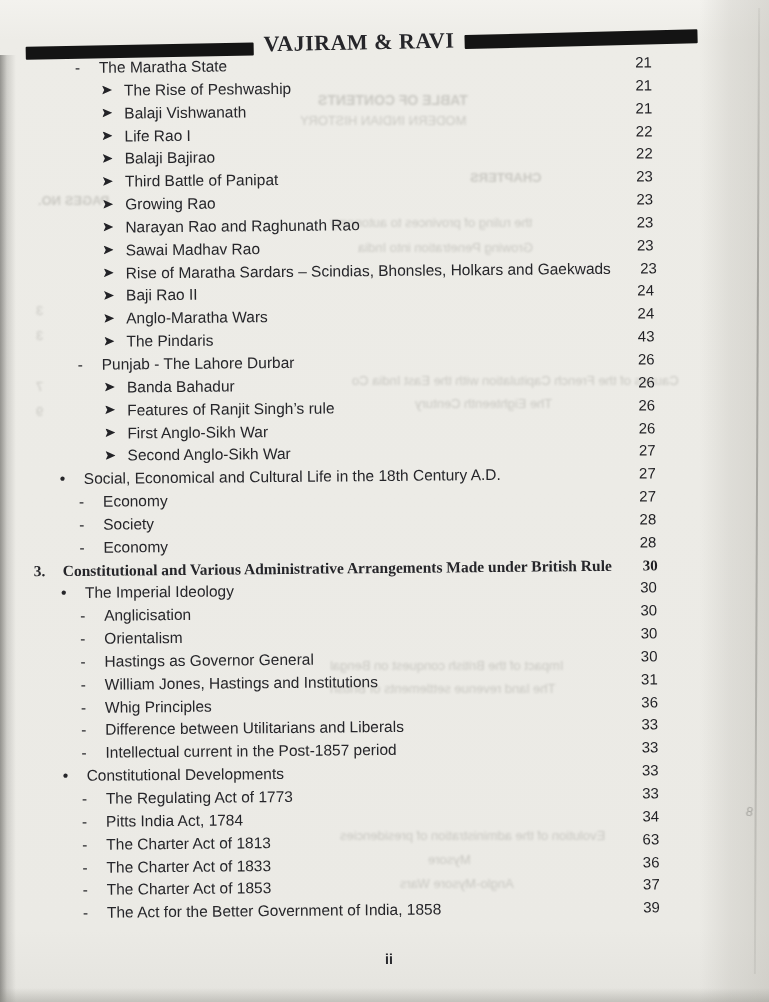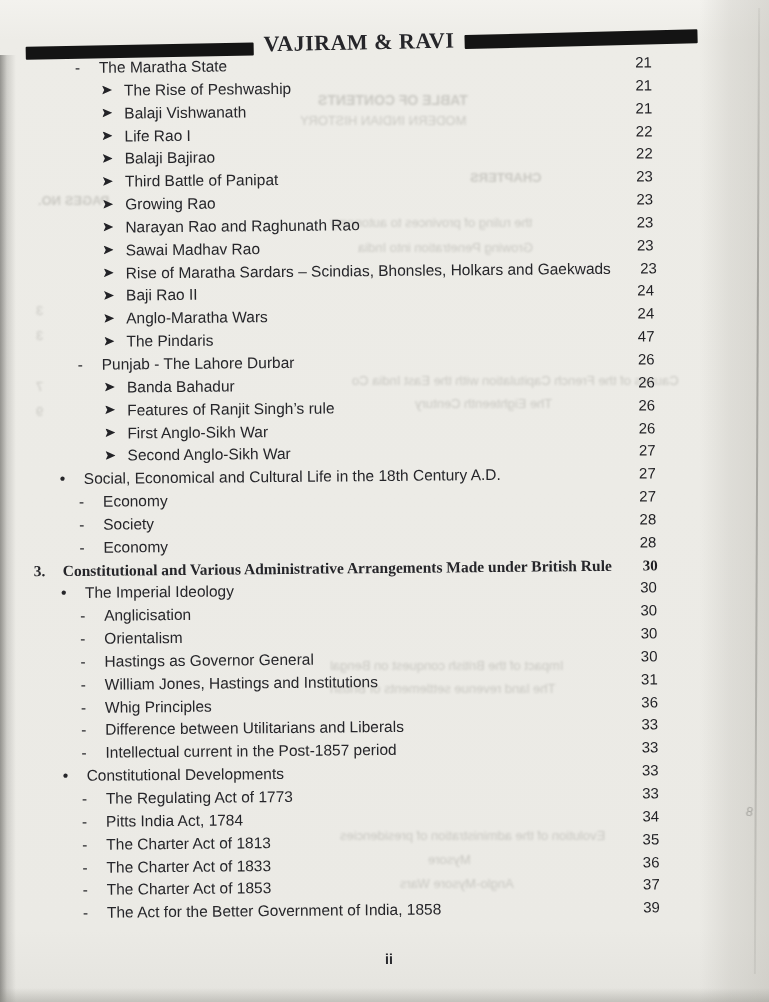--- a/index.html
+++ b/index.html
@@ -155,21 +155,21 @@
     <span class="pagenum">24</span>
   </div>
         <div class="row lvl-arrow">
     <span class="marker"></span>
     <span class="label">Anglo-Maratha Wars</span>
     <span class="pagenum">24</span>
   </div>
         <div class="row lvl-arrow">
     <span class="marker"></span>
     <span class="label">The Pindaris</span>
-    <span class="pagenum">47</span>
+    <span class="pagenum">43</span>
   </div>
         <div class="row lvl-dash">
     <span class="marker">-</span>
     <span class="label">Punjab - The Lahore Durbar</span>
     <span class="pagenum">26</span>
   </div>
         <div class="row lvl-arrow">
     <span class="marker"></span>
     <span class="label">Banda Bahadur</span>
     <span class="pagenum">26</span>
@@ -265,21 +265,21 @@
     <span class="pagenum">33</span>
   </div>
         <div class="row lvl-dash">
     <span class="marker">-</span>
     <span class="label">Pitts India Act, 1784</span>
     <span class="pagenum">34</span>
   </div>
         <div class="row lvl-dash">
     <span class="marker">-</span>
     <span class="label">The Charter Act of 1813</span>
-    <span class="pagenum">35</span>
+    <span class="pagenum">63</span>
   </div>
         <div class="row lvl-dash">
     <span class="marker">-</span>
     <span class="label">The Charter Act of 1833</span>
     <span class="pagenum">36</span>
   </div>
         <div class="row lvl-dash">
     <span class="marker">-</span>
     <span class="label">The Charter Act of 1853</span>
     <span class="pagenum">37</span>

